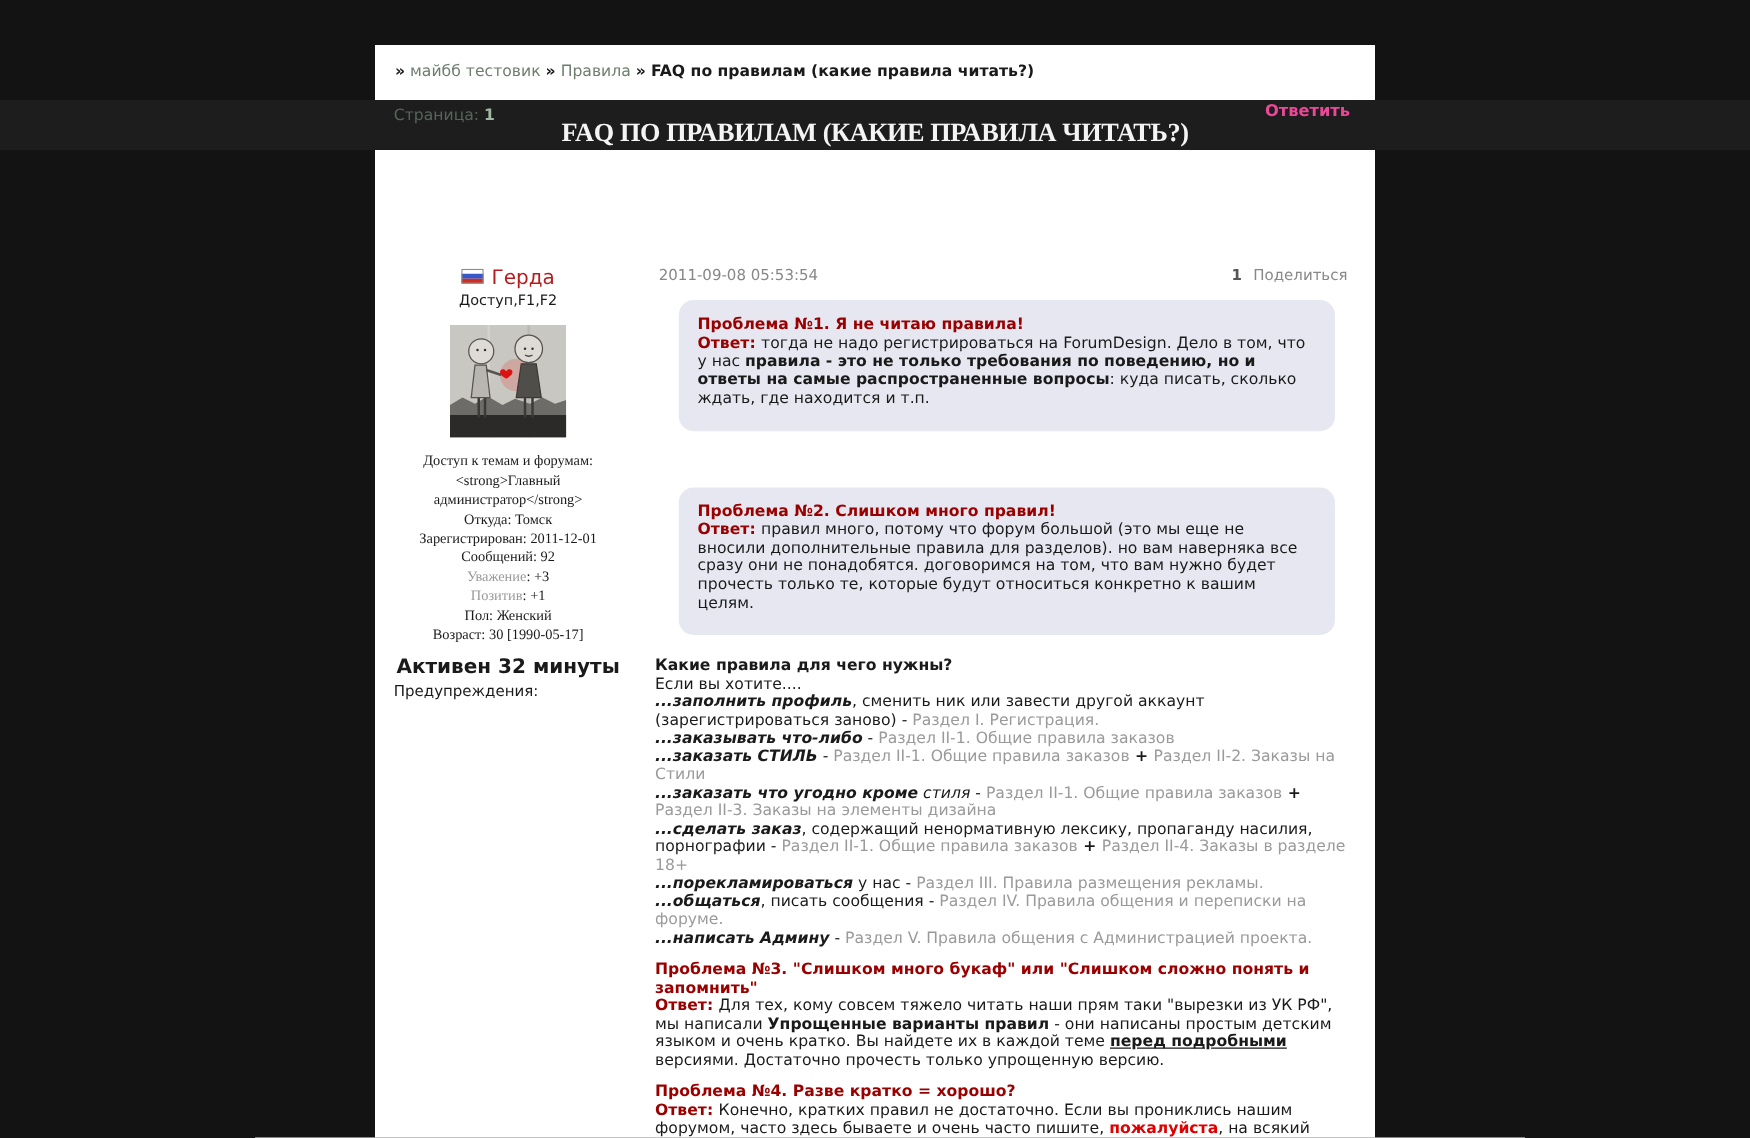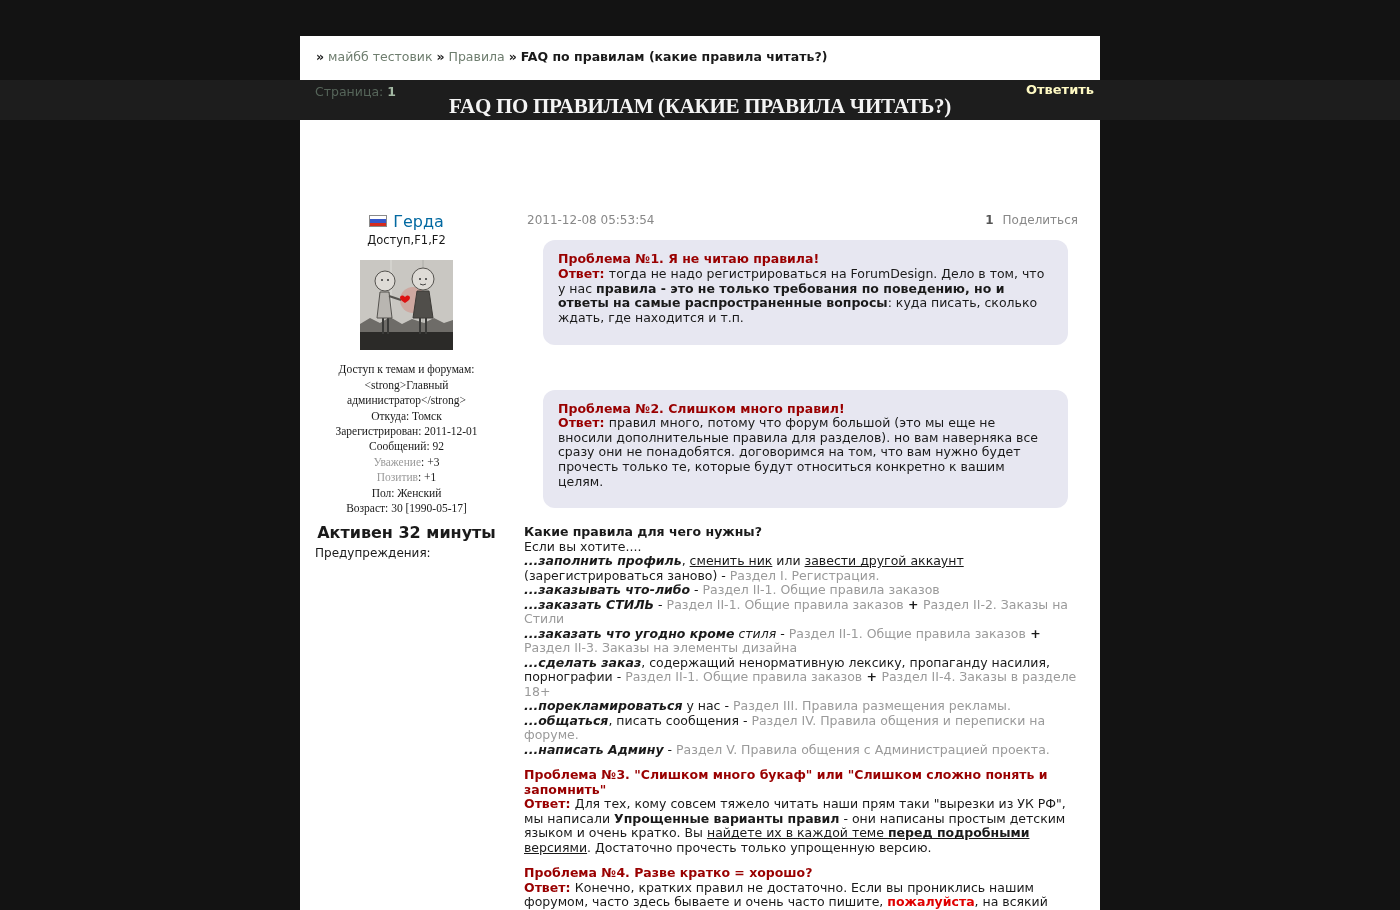--- a/index.html
+++ b/index.html
@@ -13,33 +13,33 @@
   .crumb-sep { font-weight:bold; color:#1a1a1a; }
   .crumb-link { color:#6e7d6e; }
   .crumb-current { font-weight:bold; color:#1a1a1a; }
 
   
   .topbar { position:absolute; left:0; top:80px; width:1400px; height:40px; background:#1d1d1d; z-index:5; }
   .topbar-inner { margin-left:300px; width:800px; height:100%; position:relative; }
   .page-row { position:absolute; top:4px; left:15px; font-size:12.5px; }
   .page-label { color:#56655a; }
   .page-number { color:#a3b8a3; font-weight:bold; }
-  .reply-button { position:absolute; top:2px; right:6px; font-size:13px; font-weight:bold; color:#fef9c3; cursor:pointer; }
+  .reply-button { position:absolute; top:2px; right:20px; font-size:13px; font-weight:bold; color:#ec4899; cursor:pointer; }
   .topic-title { position:absolute; bottom:1px; left:0; width:100%; text-align:center;
                  font-family:"Liberation Serif", serif; font-weight:bold; font-size:21px;
                  letter-spacing:-0.3px; color:#f4f4f4; }
 
   
   .post { display:flex; padding-top:40px; margin-top:80px; }
   .sidebar { width:213px; font-size:11.5px; text-align:center; line-height:1.34; }
   .main { flex:1; padding:16px 22px 0 11px; font-size:12.5px; line-height:1.16; }
 
   
   .user-row { margin-top:13px; display:flex; justify-content:center; align-items:center; gap:6px; }
-  .username { font-size:16px; color:#0369a1; }
+  .username { font-size:16px; color:#b91c1c; }
   .user-status { font-size:11.5px; color:#1a1a1a; margin-top:1px; }
   .avatar { margin:12px auto 12px; width:93px; height:90px; display:block; }
   .user-info { margin-top:2px; line-height:15.4px; font-size:11.5px;font-family:Liberation Serif, serif; }
   .user-active { margin-top:6px; font-weight:bold; font-size:16px; }
   .user-warnings { margin-top:1px; text-align:left; padding:0 12px 0 15px; font-size:12px; line-height:16px; }
 
   
   .post-meta { display:flex; justify-content:space-between; color:#888; font-size:12px; padding-left:3px; }
   .post-date { color:#888; cursor:pointer; }
   .share-wrap { display:flex; gap:9px; }
@@ -50,21 +50,21 @@
   .quote.second { margin-top:45px; }
 
   .para-rules { margin-top:17px; }
   .para { margin-top:11px; }
 
   
   .s-n { }
   .s-b { font-weight:bold; }
   .s-i { font-style:italic; }
   .s-bi { font-weight:bold; font-style:italic; }
-  .s-u { text-decoration:underline; cursor:pointer;text-align:center; }
+  .s-u { cursor:pointer;text-align:center; }
   .s-ub { text-decoration:underline; font-weight:bold; cursor:pointer; }
   .s-g { color:#9a9a9a; }
   .s-h { color:#990000; font-weight:bold; }
   .s-a { color:#990000; font-weight:bold; }
   .s-r { color:#e00000; font-weight:bold; }
 
   
   .post-footer { position:absolute; left:15px; right:13px; bottom:13px; display:flex; justify-content:space-between;
                  font-size:12.5px; color:#8a8a8a; }
   .footer-group { display:flex; gap:11px; }
@@ -122,21 +122,21 @@
         <path d="M60,24 q3,2 6,0" stroke="#444" fill="none"></path>
       </svg>
 
       <div class="user-info"><span class="s-n">Доступ к темам и форумам:</span><br><span class="s-n">&lt;strong&gt;Главный</span><br><span class="s-n">администратор&lt;/strong&gt;</span><br><span class="s-n">Откуда: Томск</span><br><span class="s-n">Зарегистрирован: 2011-12-01</span><br><span class="s-n">Сообщений: 92</span><br><span class="s-g">Уважение</span><span class="s-n">: +3</span><br><span class="s-g">Позитив</span><span class="s-n">: +1</span><br><span class="s-n">Пол: Женский</span><br><span class="s-n">Возраст: 30 [1990-05-17]</span></div>
       <div class="user-active">Активен 32 минуты</div>
       <div class="user-warnings"><span class="s-n">Предупреждения:</span><br></div>
     </div>
 
     <div class="main">
       <div class="post-meta">
-        <span class="post-date">2011-12-08 05:53:54</span>
+        <span class="post-date">2011-09-08 05:53:54</span>
         <span class="share-wrap">
           <span class="share-count">1</span>
           <span class="share-button">Поделиться</span>
         </span>
       </div>
 
       <div class="quote"><span class="s-h">Проблема №1. Я не читаю правила!</span><br><span class="s-a">Ответ: </span><span class="s-n">тогда не надо регистрироваться на ForumDesign. Дело в том, что у нас </span><span class="s-b">правила - это не только требования по поведению, но и ответы на самые распространенные вопросы</span><span class="s-n">: куда писать, сколько ждать, где находится и т.п.</span></div>
       <div class="quote second"><span class="s-h">Проблема №2. Слишком много правил!</span><br><span class="s-a">Ответ: </span><span class="s-n">правил много, потому что форум большой (это мы еще не вносили дополнительные правила для разделов). но вам наверняка все сразу они не понадобятся. договоримся на том, что вам нужно будет прочесть только те, которые будут относиться конкретно к вашим целям.</span></div>
 
       <div class="para-rules"><span class="s-b">Какие правила для чего нужны?</span><br><span class="s-n">Если вы хотите....</span><br><span class="s-bi">...заполнить профиль</span><span class="s-n">, </span><span class="s-u">сменить ник</span><span class="s-n"> или </span><span class="s-u">завести другой аккаунт</span><span class="s-n"> (зарегистрироваться заново) - </span><span class="s-g">Раздел I. Регистрация.</span><br><span class="s-bi">...заказывать что-либо</span><span class="s-n"> - </span><span class="s-g">Раздел II-1. Общие правила заказов</span><br><span class="s-bi">...заказать СТИЛЬ</span><span class="s-n"> - </span><span class="s-g">Раздел II-1. Общие правила заказов</span><span class="s-b"> + </span><span class="s-g">Раздел II-2. Заказы на Стили</span><br><span class="s-bi">...заказать что угодно кроме</span><span class="s-i"> стиля</span><span class="s-n"> - </span><span class="s-g">Раздел II-1. Общие правила заказов</span><span class="s-b"> + </span><span class="s-g">Раздел II-3. Заказы на элементы дизайна</span><br><span class="s-bi">...сделать заказ</span><span class="s-n">, содержащий ненормативную лексику, пропаганду насилия, порнографии - </span><span class="s-g">Раздел II-1. Общие правила заказов</span><span class="s-b"> + </span><span class="s-g">Раздел II-4. Заказы в разделе 18+</span><br><span class="s-bi">...порекламироваться</span><span class="s-n"> у нас - </span><span class="s-g">Раздел III. Правила размещения рекламы.</span><br><span class="s-bi">...общаться</span><span class="s-n">, писать сообщения - </span><span class="s-g">Раздел IV. Правила общения и переписки на форуме.</span><br><span class="s-bi">...написать Админу</span><span class="s-n"> - </span><span class="s-g">Раздел V. Правила общения с Администрацией проекта.</span></div>

